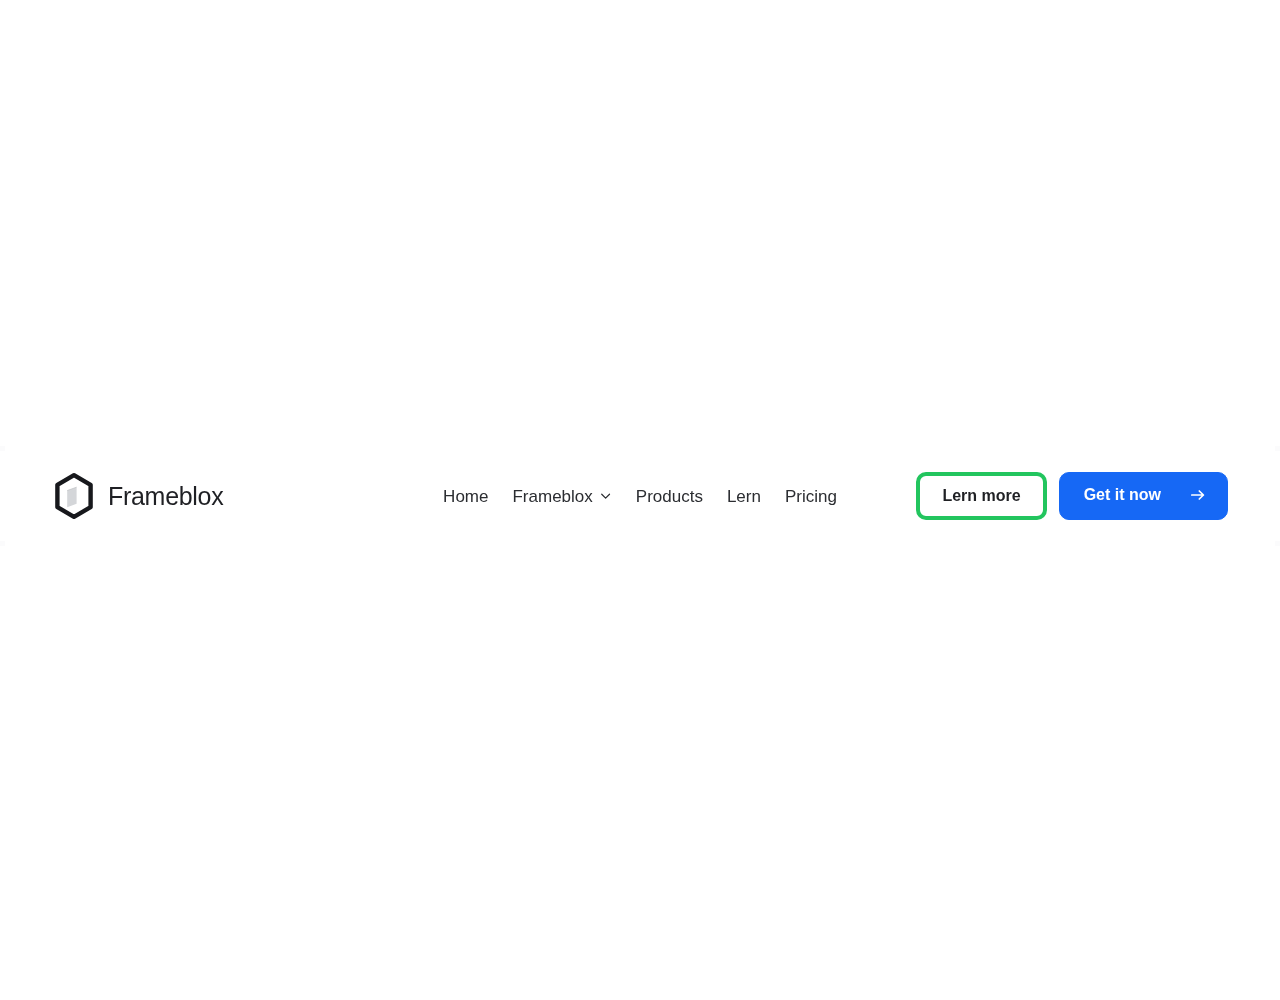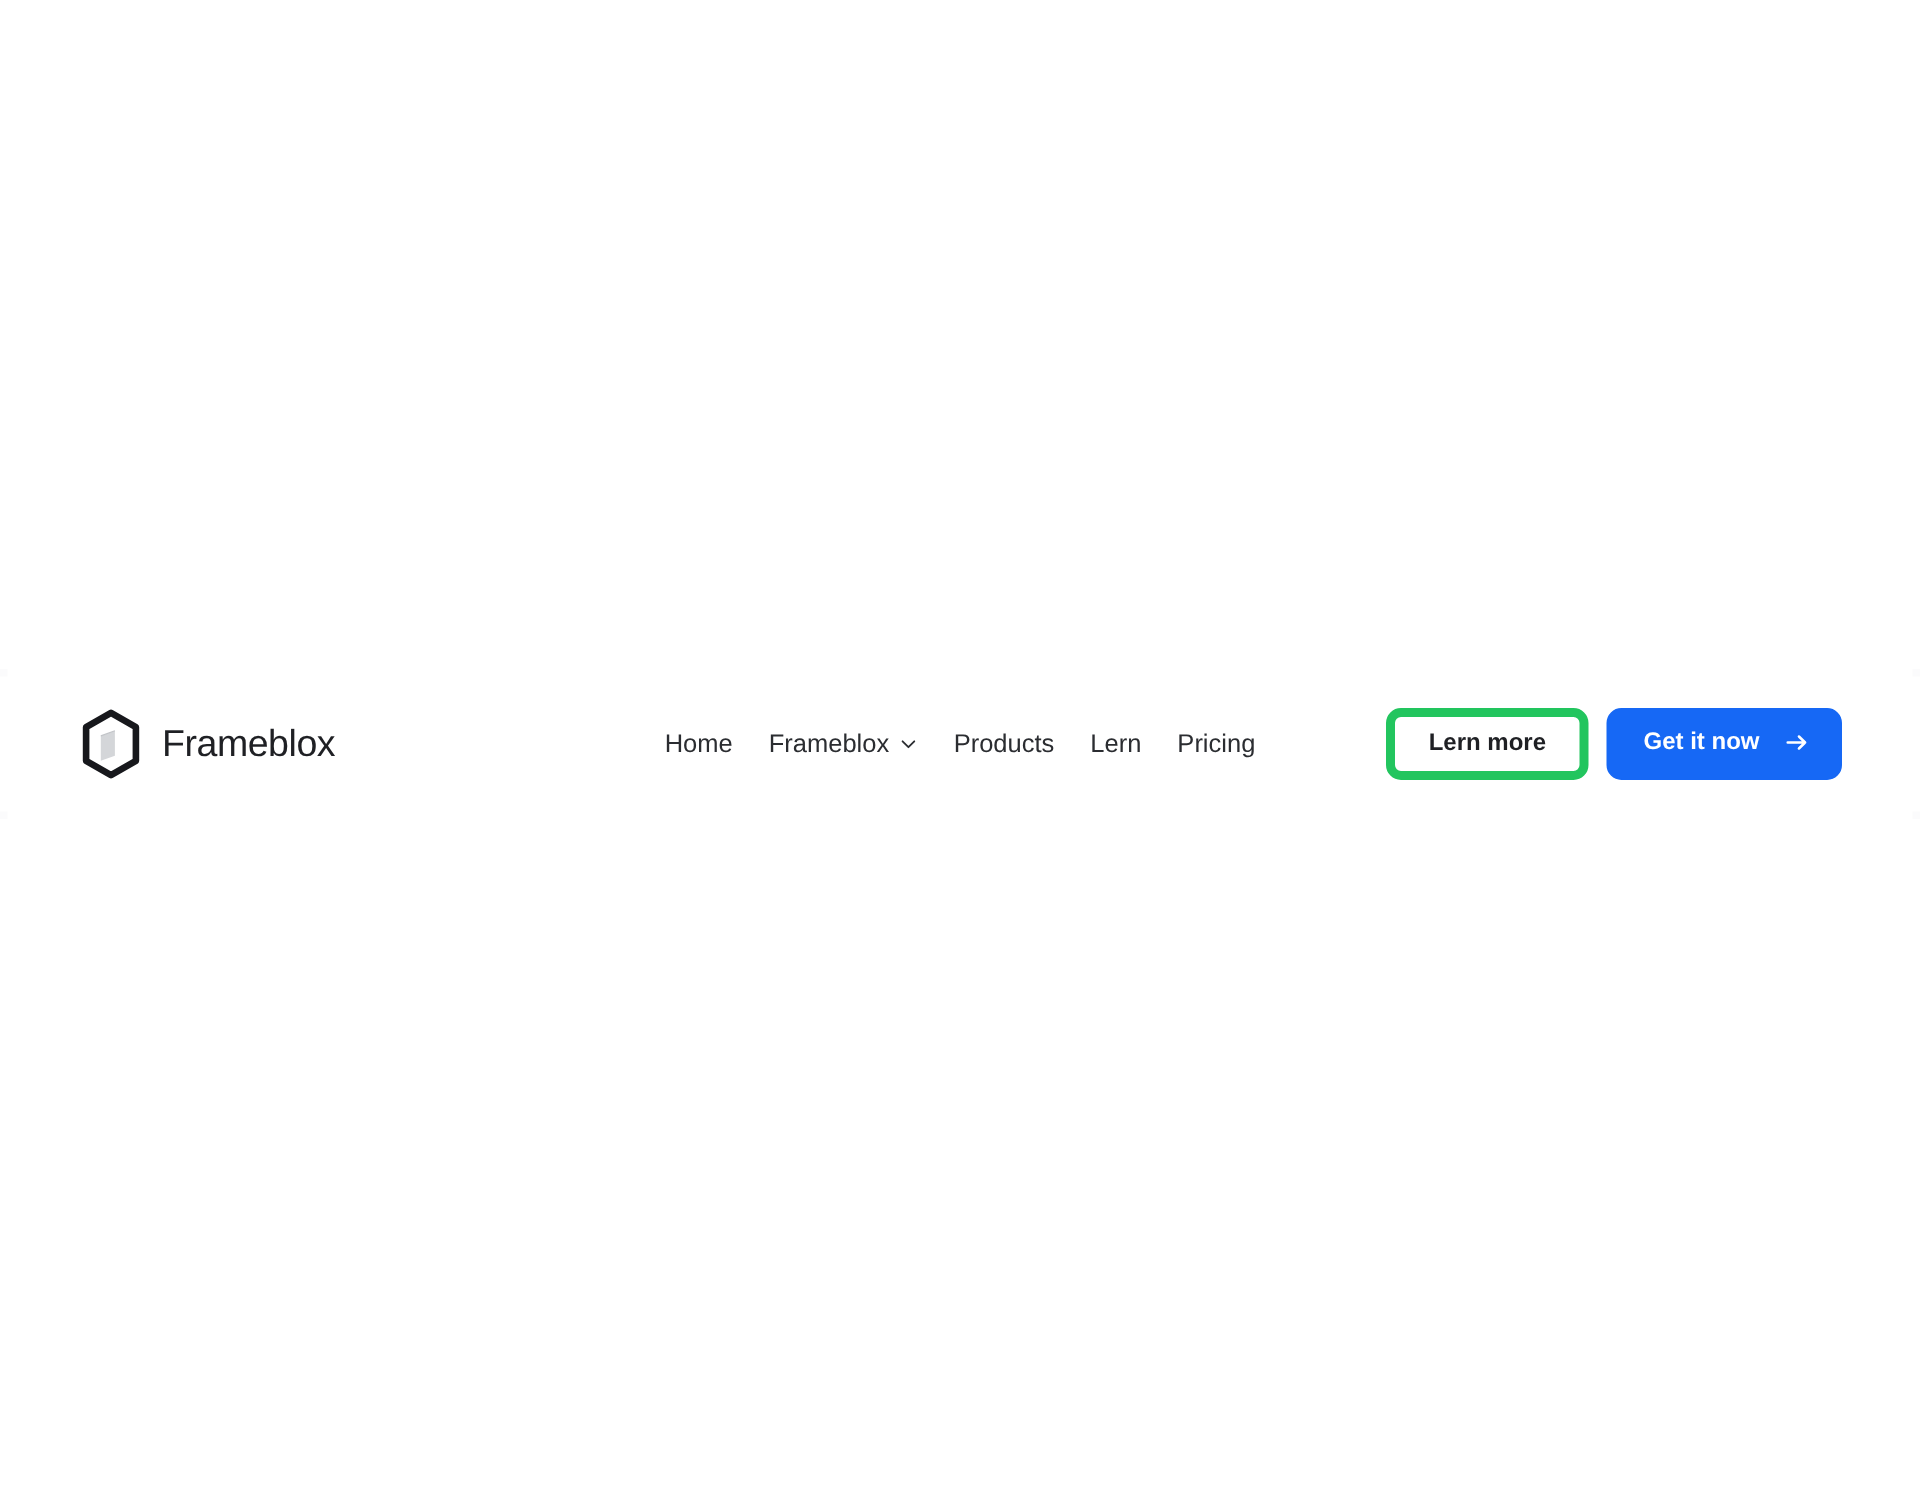--- a/index.html
+++ b/index.html
@@ -122,29 +122,29 @@
     line-height: 1;
     border-radius: 10px;
     cursor: pointer;
     white-space: nowrap;
   }
   .btn-secondary {
     height: 48px;
     padding: 0 22px;
     background: #ffffff;
     color: #1f2024;
-    border: 6px solid #22c55e;
+    border: 4px solid #22c55e;
   }
   .btn-primary {
     height: 48px;
     padding: 0 20px 2px 24px;
     background: #1668f5;
     color: #ffffff;
     border: 1px solid #1668f5;
-    gap: 16px;
+    gap: 28px;
   }
   .arrow {
     width: 18px;
     height: 18px;
     display: block;
     flex: none;
   }
 </style>
 </head>
 <body>

